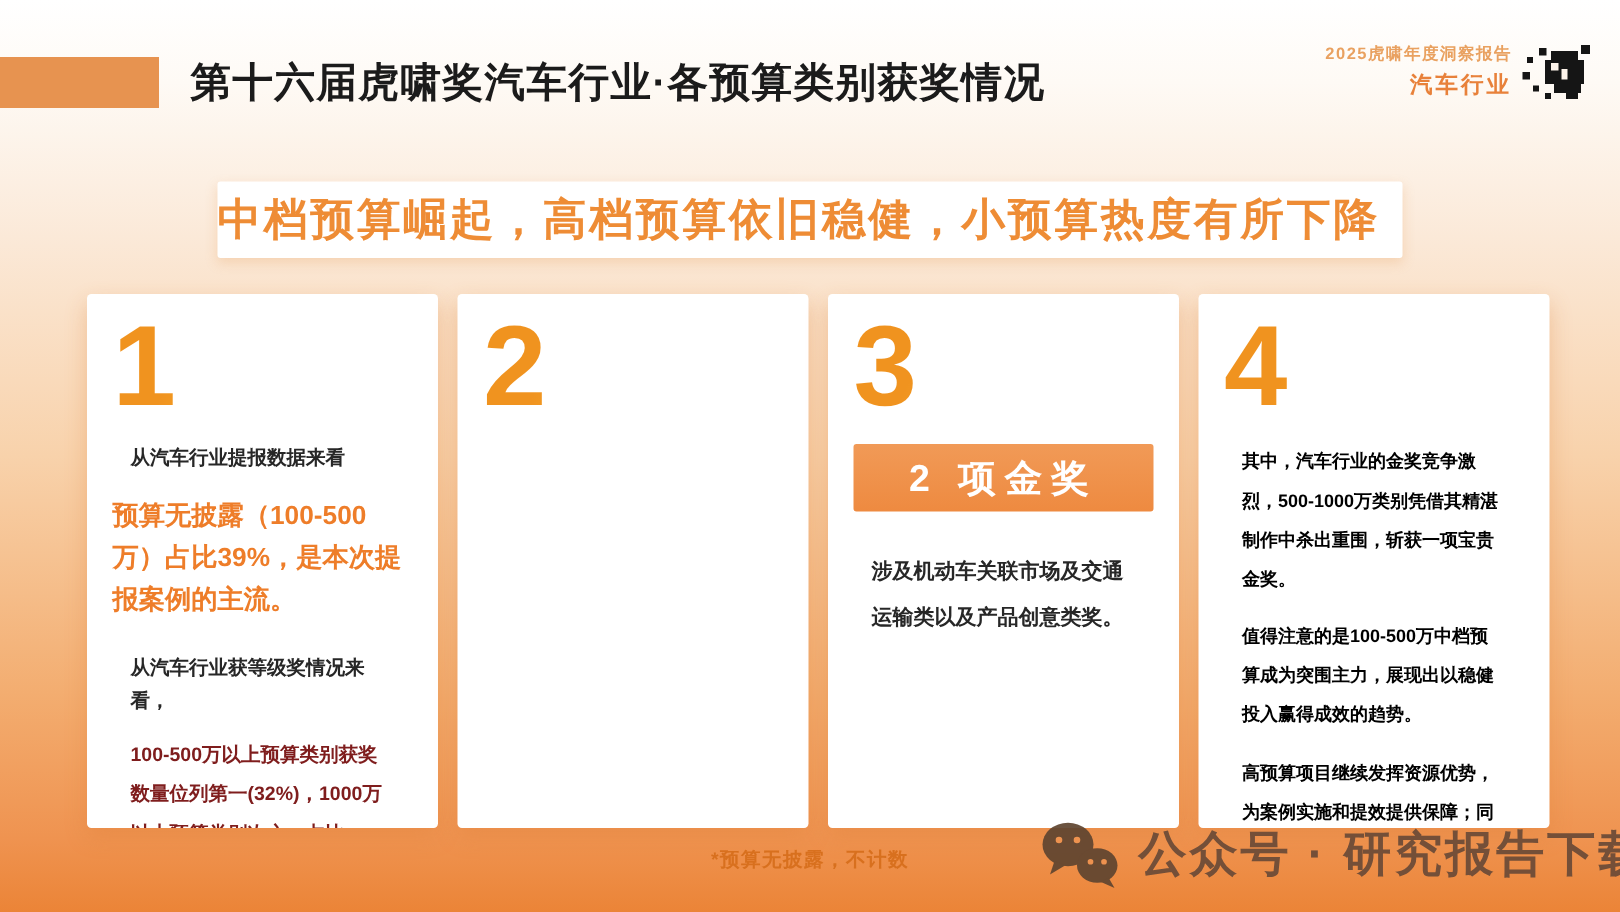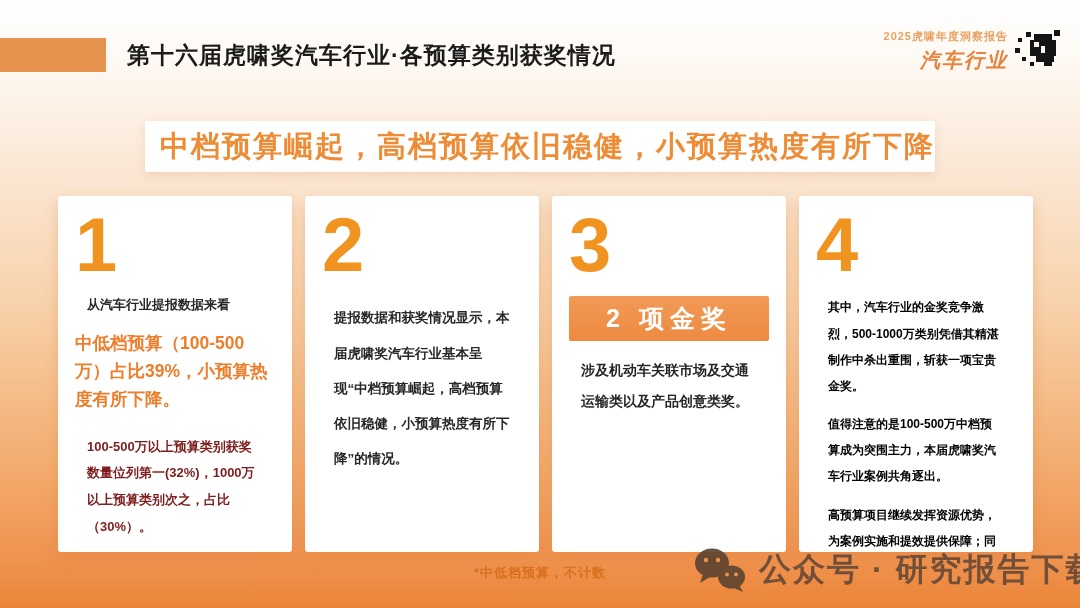--- a/index.html
+++ b/index.html
@@ -5,30 +5,30 @@
   html,body{margin:0;padding:0;background:#fff;}
   .slide{
     position:relative;width:1080px;height:608px;overflow:hidden;
     font-family:"Liberation Sans","DejaVu Sans",sans-serif;
     background:linear-gradient(180deg,#ffffff 0%,#fefaf5 9%,#fbe9d8 26%,#f8d2ab 50%,#f3ad70 76%,#ef9350 92%,#eb8437 100%);
   }
   
   .header-accent{position:absolute;left:0;top:38px;width:106px;height:34px;background:#e79350;}
   .header-title{
     position:absolute;left:127px;top:36px;height:38px;line-height:38px;
-    font-size:23px;font-weight:800;color:#1b1b1b;letter-spacing:1px;white-space:nowrap;
+    font-size:27px;font-weight:800;color:#1b1b1b;letter-spacing:1px;white-space:nowrap;
   }
   .report-info{position:absolute;right:72px;top:29px;text-align:right;line-height:1.35;}
   .report-line1{font-size:11px;font-weight:600;color:#e9a160;letter-spacing:1px;}
-  .report-line2{font-size:20px;font-weight:800;color:#e8813a;letter-spacing:2px;margin-top:3px;font-style:italic;}
+  .report-line2{font-size:15px;font-weight:800;color:#e8813a;letter-spacing:2px;margin-top:3px;}
   .tiger-logo{position:absolute;right:18px;top:28px;width:48px;height:44px;}
   
   .banner{
     position:absolute;left:145px;top:121px;width:790px;height:51px;background:#ffffff;
-    border-radius:2px;display:flex;align-items:center;justify-content:flex-end;
+    border-radius:2px;display:flex;align-items:center;justify-content:flex-start;
     box-shadow:0 3px 8px rgba(233,150,80,.25);
   }
   .banner span{font-size:29px;font-weight:800;color:#ee8c35;letter-spacing:2px;white-space:nowrap;}
   
   .cards{position:absolute;left:58px;top:196px;display:flex;gap:13px;}
   .card{
     width:234px;height:356px;background:#ffffff;border-radius:3px;overflow:hidden;
     box-shadow:0 6px 14px rgba(222,124,54,.32);
     padding:10px 17px 0 17px;box-sizing:border-box;position:relative;
   }
@@ -42,21 +42,21 @@
     }
   }
   .card p{margin:12px;}
   .t-black{font-size:13px;font-weight:800;color:#272727;line-height:1.7;}
   .c1-highlight{font-size:17.5px;font-weight:800;color:#ee7d29;line-height:1.62;margin:6px 0 20px 0 !important;}
   .c1-lead2{margin-top:4px !important;}
   .c1-detail{font-size:13px;font-weight:700;color:#7f1d1d;line-height:2.05;margin-top:2px !important;}
   .c2-body{font-size:13.5px;font-weight:800;color:#272727;line-height:2.6;margin-top:18px !important;}
   .c3-lead{margin-top:10px !important;}
   .gold-badge{
-    margin:14px 0 14px 0;height:45px;background:linear-gradient(180deg,#f19a57,#ee8a40);
+    margin:14px 0 24px 0;height:45px;background:linear-gradient(180deg,#f19a57,#ee8a40);
     display:flex;align-items:center;justify-content:center;border-radius:2px;
     color:#ffffff;font-size:25px;font-weight:800;letter-spacing:6px;white-space:nowrap;
   }
   .c3-tail{font-size:14px;font-weight:800;color:#272727;line-height:2.15;}
   .c4-para{font-size:12px;font-weight:800;color:#000000;line-height:2.18;margin-bottom:4px !important;}
   .card-4 .card-number{margin-bottom:6px;}
   
   .footnote{
     position:absolute;left:0;right:0;top:564px;text-align:center;
     font-size:13px;font-weight:700;color:#d8701e;letter-spacing:1px;
@@ -102,45 +102,45 @@
 
   <div class="banner">
     <span>中档预算崛起，高档预算依旧稳健，小预算热度有所下降</span>
   </div>
 
   <div class="cards">
 
     <div class="card card-1">
       <div class="card-number">1</div>
       <p class="t-black">从汽车行业提报数据来看</p>
-      <p class="c1-highlight">中低档预算（100-500万）占比39%，小预算热度有所下降。</p>
+      <p class="c1-highlight">预算无披露（100-500万）占比39%，是本次提报案例的主流。</p>
+      <p class="t-black c1-lead2">从汽车行业获等级奖情况来看，</p>
       <p class="c1-detail">100-500万以上预算类别获奖数量位列第一(32%)，1000万以上预算类别次之，占比（30%）。</p>
     </div>
 
     <div class="card card-2">
       <div class="card-number">2</div>
-      <p class="c2-body">提报数据和获奖情况显示，本届虎啸奖汽车行业基本呈现“中档预算崛起，高档预算依旧稳健，小预算热度有所下降”的情况。</p>
     </div>
 
     <div class="card card-3">
       <div class="card-number">3</div>
       <div class="gold-badge">2 项金奖</div>
       <p class="c3-tail">涉及机动车关联市场及交通运输类以及产品创意类奖。</p>
     </div>
 
     <div class="card card-4">
       <div class="card-number">4</div>
       <p class="c4-para">其中，汽车行业的金奖竞争激烈，500-1000万类别凭借其精湛制作中杀出重围，斩获一项宝贵金奖。</p>
-      <p class="c4-para">值得注意的是100-500万中档预算成为突围主力，本届虎啸奖汽车行业案例共角逐出。</p>
+      <p class="c4-para">值得注意的是100-500万中档预算成为突围主力，展现出以稳健投入赢得成效的趋势。</p>
       <p class="c4-para">高预算项目继续发挥资源优势，为案例实施和提效提供保障；同时，随着小预算案例数量减少，其“以巧取胜”的亮点虽有所收敛，但精准创意与合理支撑点同样能够撬动高效成果。</p>
     </div>
 
   </div>
 
-  <div class="footnote">*中低档预算，不计数</div>
+  <div class="footnote">*预算无披露，不计数</div>
 
   <div class="watermark">
     <svg class="wechat-icon" viewBox="0 0 54 46" aria-hidden="true">
       <g fill="#5f4530">
         <ellipse cx="19" cy="16" rx="17" ry="14.5"></ellipse>
         <path d="M10 27 L7 36 L17 30 Z"></path>
         <ellipse cx="38.5" cy="30" rx="13.5" ry="11.5"></ellipse>
         <path d="M46 38 L50 45 L41 41 Z"></path>
       </g>
       <g fill="#ef9350">

